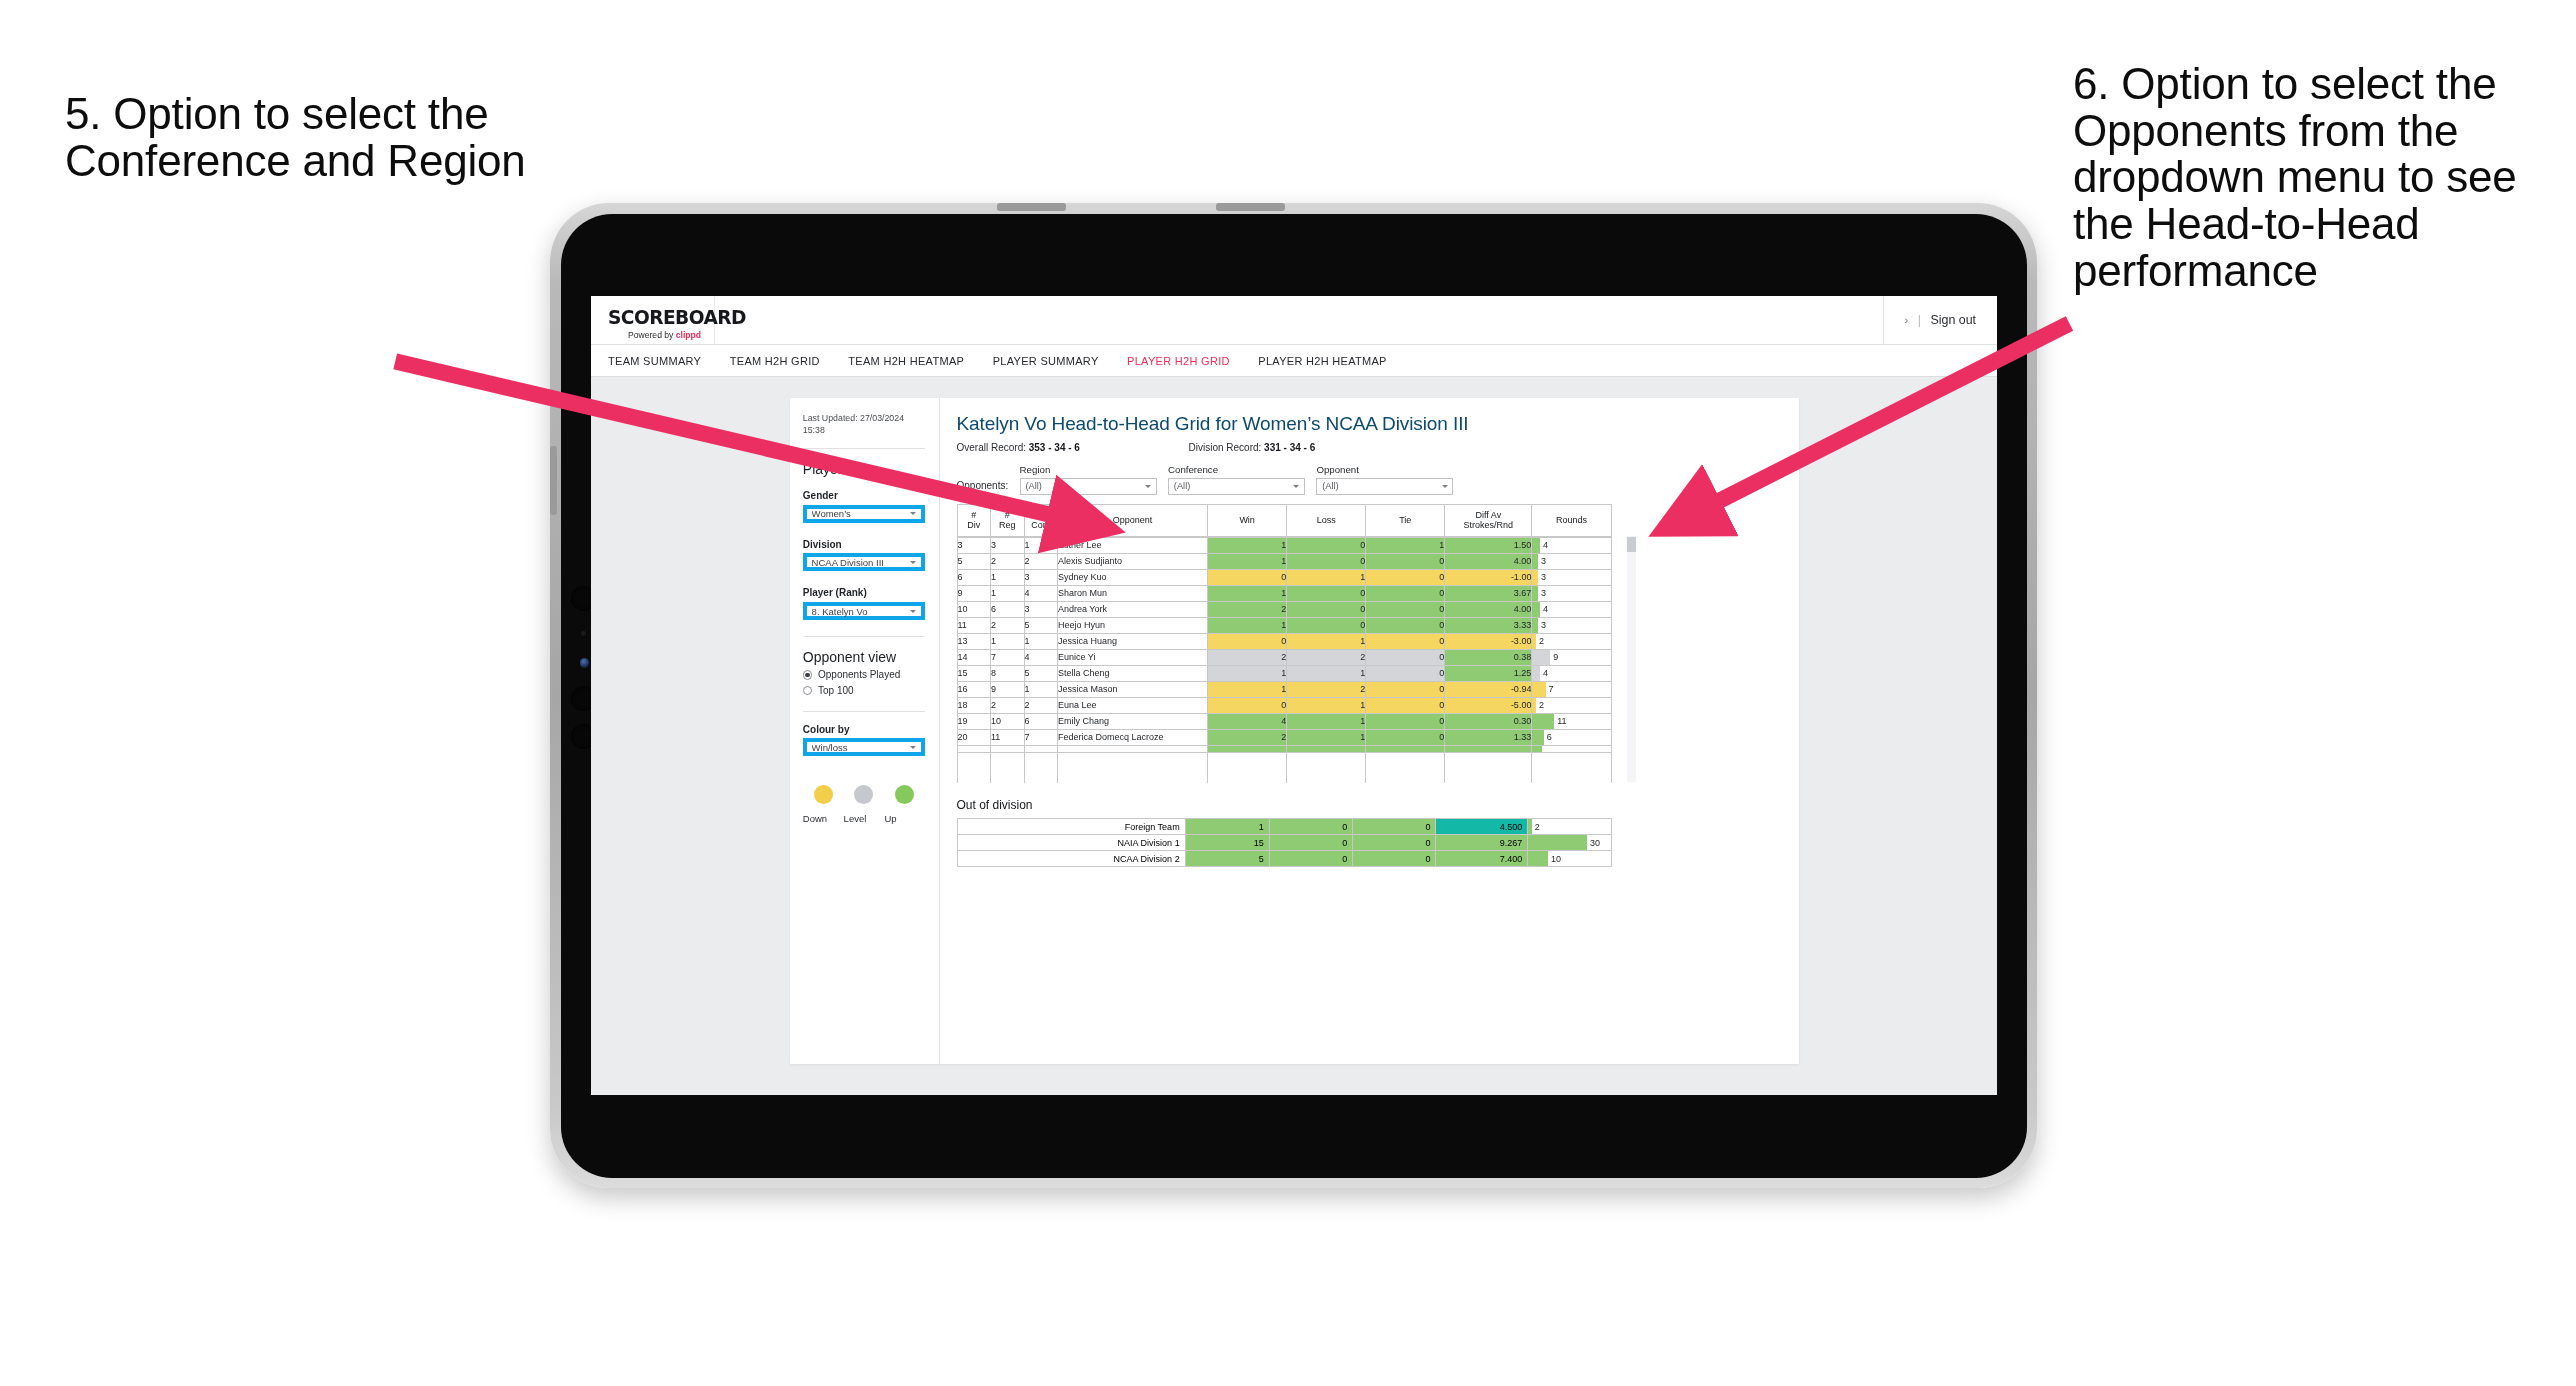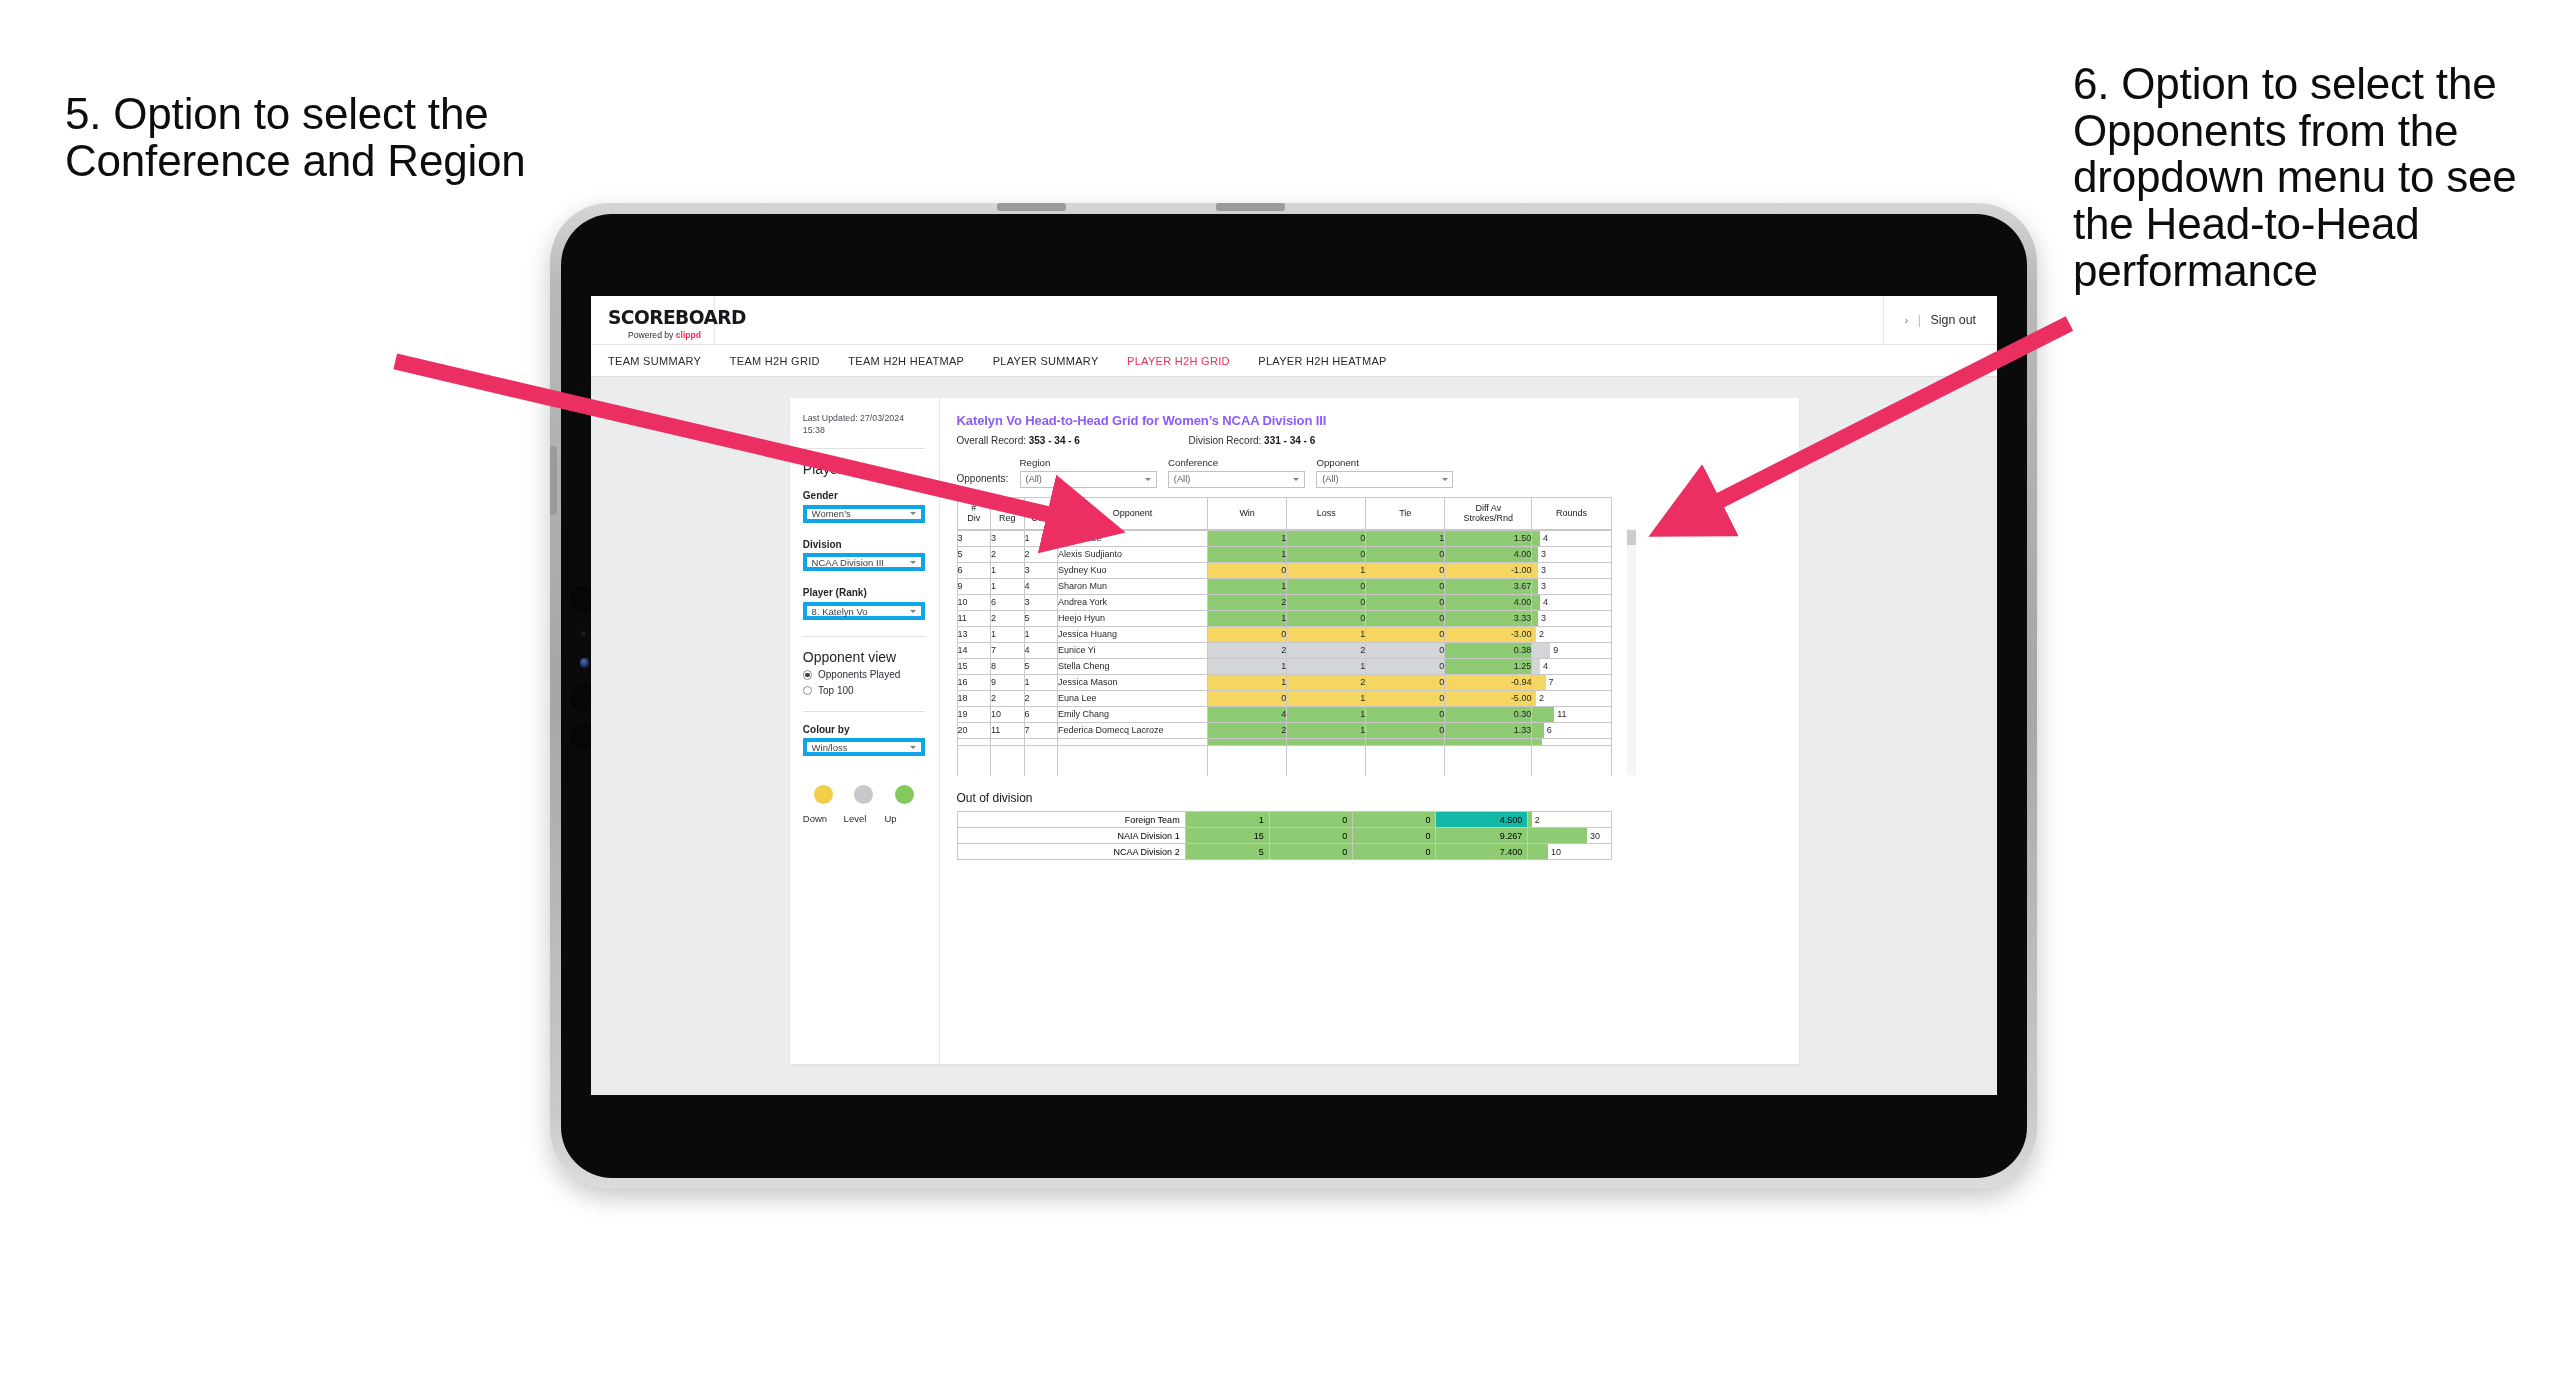--- a/index.html
+++ b/index.html
@@ -185,21 +185,21 @@
     display: flex; align-items: center; justify-content: center; flex: none;
   }
   .radio.on::after { content:""; width: 4.8px; height: 4.8px; border-radius: 50%; background: #3a3d42; }
   .legend { display: flex; gap: 0; margin-top: 28.5px; }
   .legend-col { width: 33.33%; text-align: left; }
   .dot { width: 19px; height: 19px; border-radius: 50%; margin: 0 auto 9.5px auto; }
   .legend-lbl { font-size: 9.5px; color: #2b2e33; }
 
   
   .content { flex: 1; padding: 15px 13.3px 0 17px; position: relative; }
-  .title { font-size: 13px; font-weight: 700; color: #8b5cf6; letter-spacing: -0.1px; }
+  .title { font-size: 19px; font-weight: 400; color: #0c4a6e; letter-spacing: -0.1px; }
   .records { display: flex; margin-top: 6.7px; font-size: 10px; color: #2b2e33; }
   .records .rec1 { width: 232px; }
   .records b { font-weight: 700; color: #16181c; }
 
   .filterbar { display: flex; align-items: flex-end; gap: 11.4px; margin-top: 11.4px; }
   .fb-lead { font-size: 10px; color: #2b2e33; padding-bottom: 3.8px; }
   .fb-group { width: 137px; }
   .fb-label { font-size: 9.7px; color: #1f2226; margin-bottom: 2.9px; }
   .fb-sel {
     height: 17px; border: 1px solid #c2c2c2; background: #fff;

